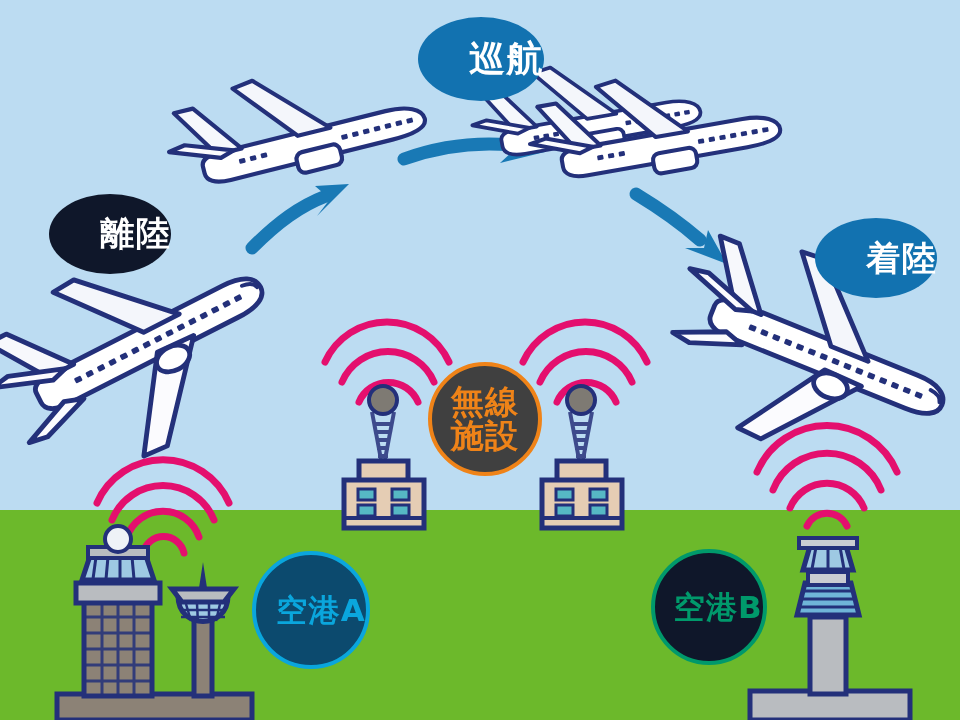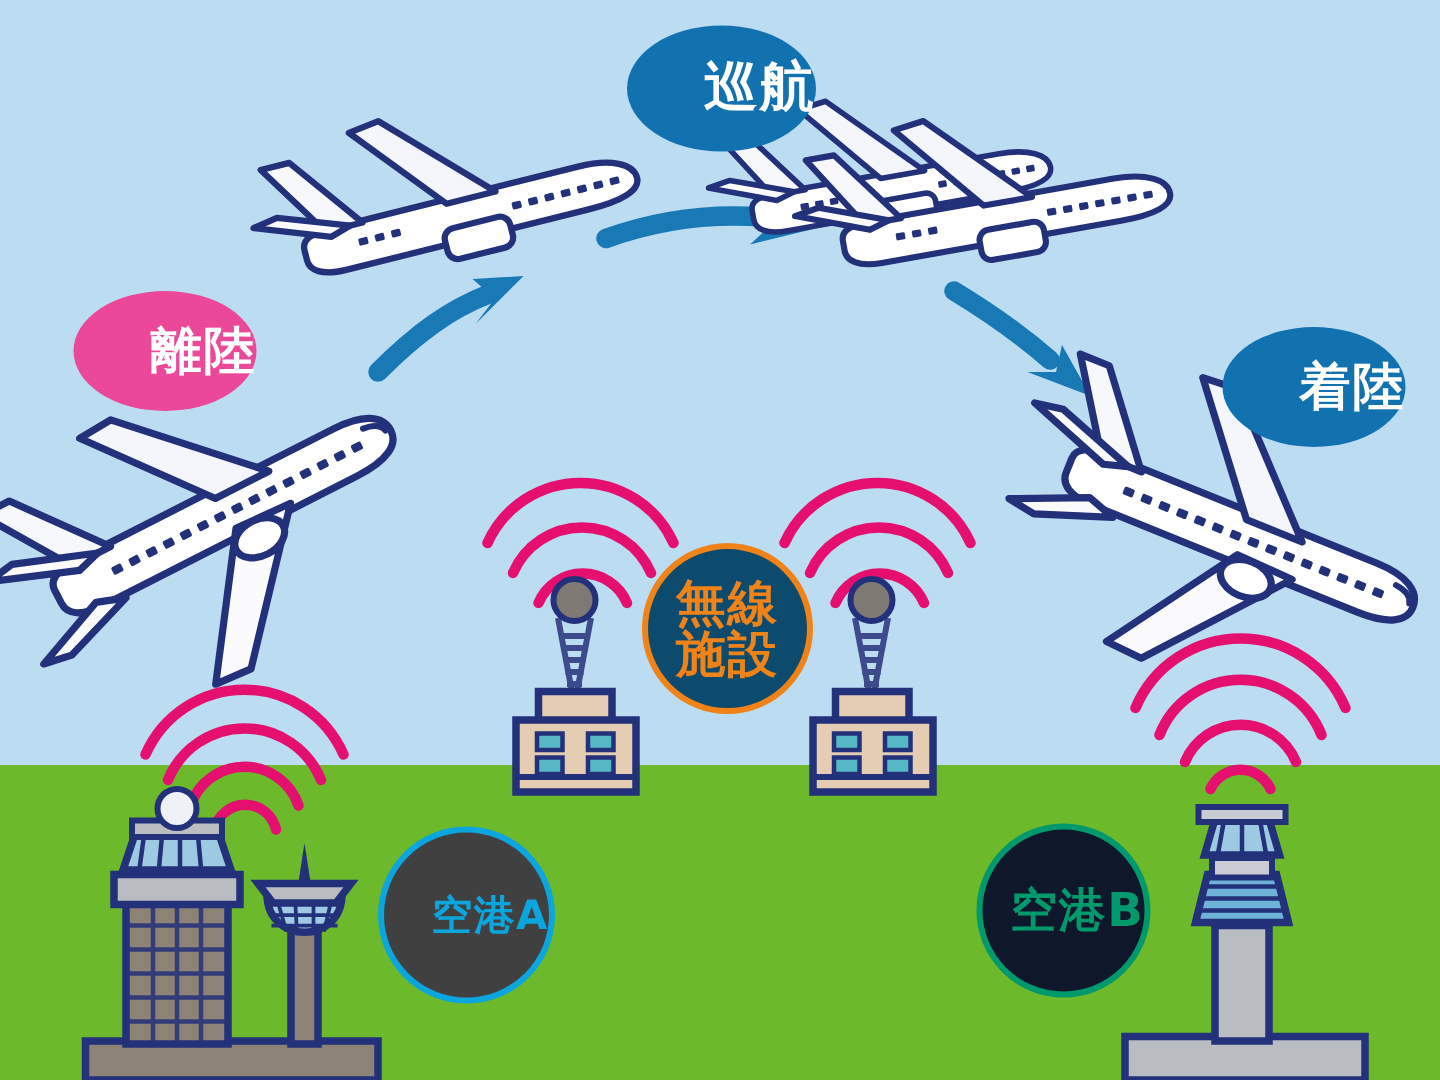--- a/index.html
+++ b/index.html
@@ -283,40 +283,40 @@
       <path d="M 803,570 L 810,546 L 846,546 L 853,570 Z" fill="#9ec9e3" stroke="#23307a" stroke-width="5"></path>
       <g stroke="#23307a" stroke-width="3">
         <line x1="816" y1="547" x2="812" y2="569"></line>
         <line x1="828" y1="547" x2="828" y2="569"></line>
         <line x1="840" y1="547" x2="844" y2="569"></line>
       </g>
       <rect x="799" y="538" width="58" height="10" fill="#c9ccd2" stroke="#23307a" stroke-width="4"></rect>
     </g>
   </svg>
 
-  <div class="pill pill-ellipse" style="left:49px; top:194px; width:122px; height:80px; background:#ec4899; font-size:34px;">
+  <div class="pill pill-ellipse" style="left:49px; top:194px; width:122px; height:80px; background:#0f172a; font-size:34px;font-family:Liberation Serif, serif;">
     <span>離陸</span>
   </div>
 
   <div class="pill pill-ellipse" style="left:418px; top:17px; width:126px; height:84px; background:#1272b0; font-size:36px;">
     <span>巡航</span>
   </div>
 
   <div class="pill pill-ellipse" style="left:815px; top:218px; width:122px; height:80px; background:#1272b0; font-size:34px;">
     <span>着陸</span>
   </div>
 
-  <div class="pill pill-circle stacked" style="left:428px; top:362px; width:114px; height:114px; background:#0c4a6e;
+  <div class="pill pill-circle stacked" style="left:428px; top:362px; width:114px; height:114px; background:#404040;
               border:4px solid #ef8318; color:#ef8318; font-size:33px;">
     <span>無線</span>
     <span>施設</span>
   </div>
 
-  <div class="pill pill-circle" style="left:252px; top:551px; width:118px; height:118px; background:#404040;
-              border:4px solid #0aa6dd; color:#0aa6dd; font-size:27px;">
+  <div class="pill pill-circle" style="left:252px; top:551px; width:118px; height:118px; background:#0c4a6e;
+              border:4px solid #0aa6dd; color:#0aa6dd; font-size:31px;">
     <span>空港A</span>
   </div>
 
   <div class="pill pill-circle" style="left:651px; top:549px; width:116px; height:116px; background:#0f172a;
               border:4px solid #00996b; color:#00996b; font-size:31px;">
     <span>空港B</span>
   </div>
 
 </div>
 

